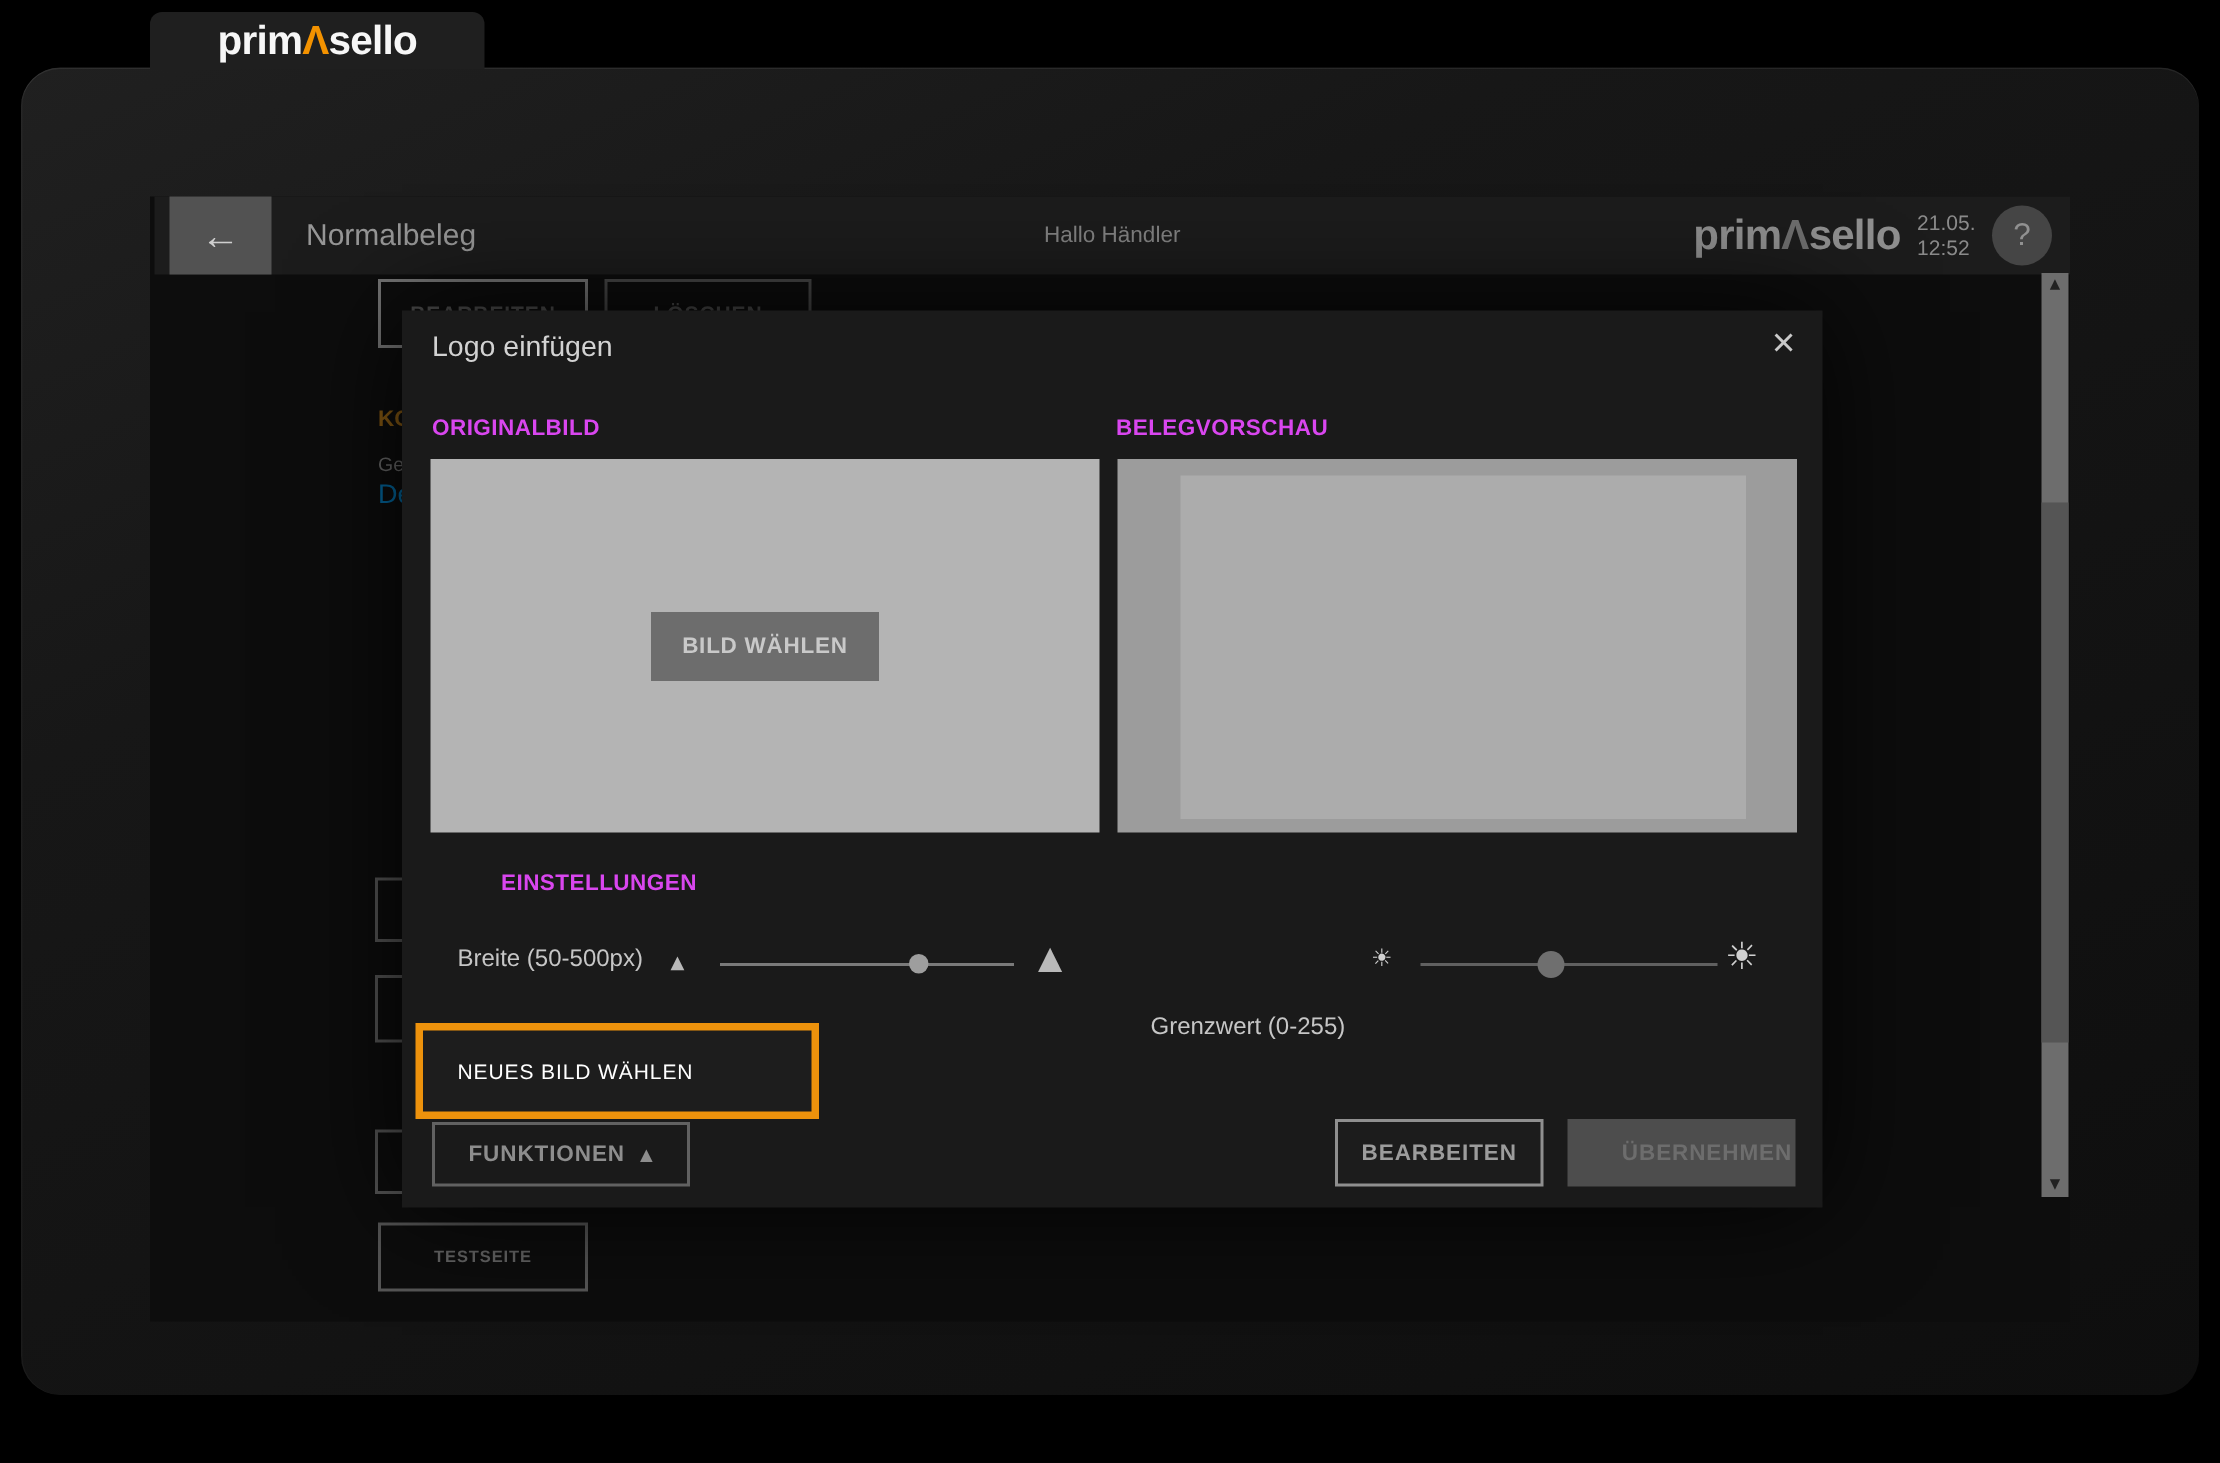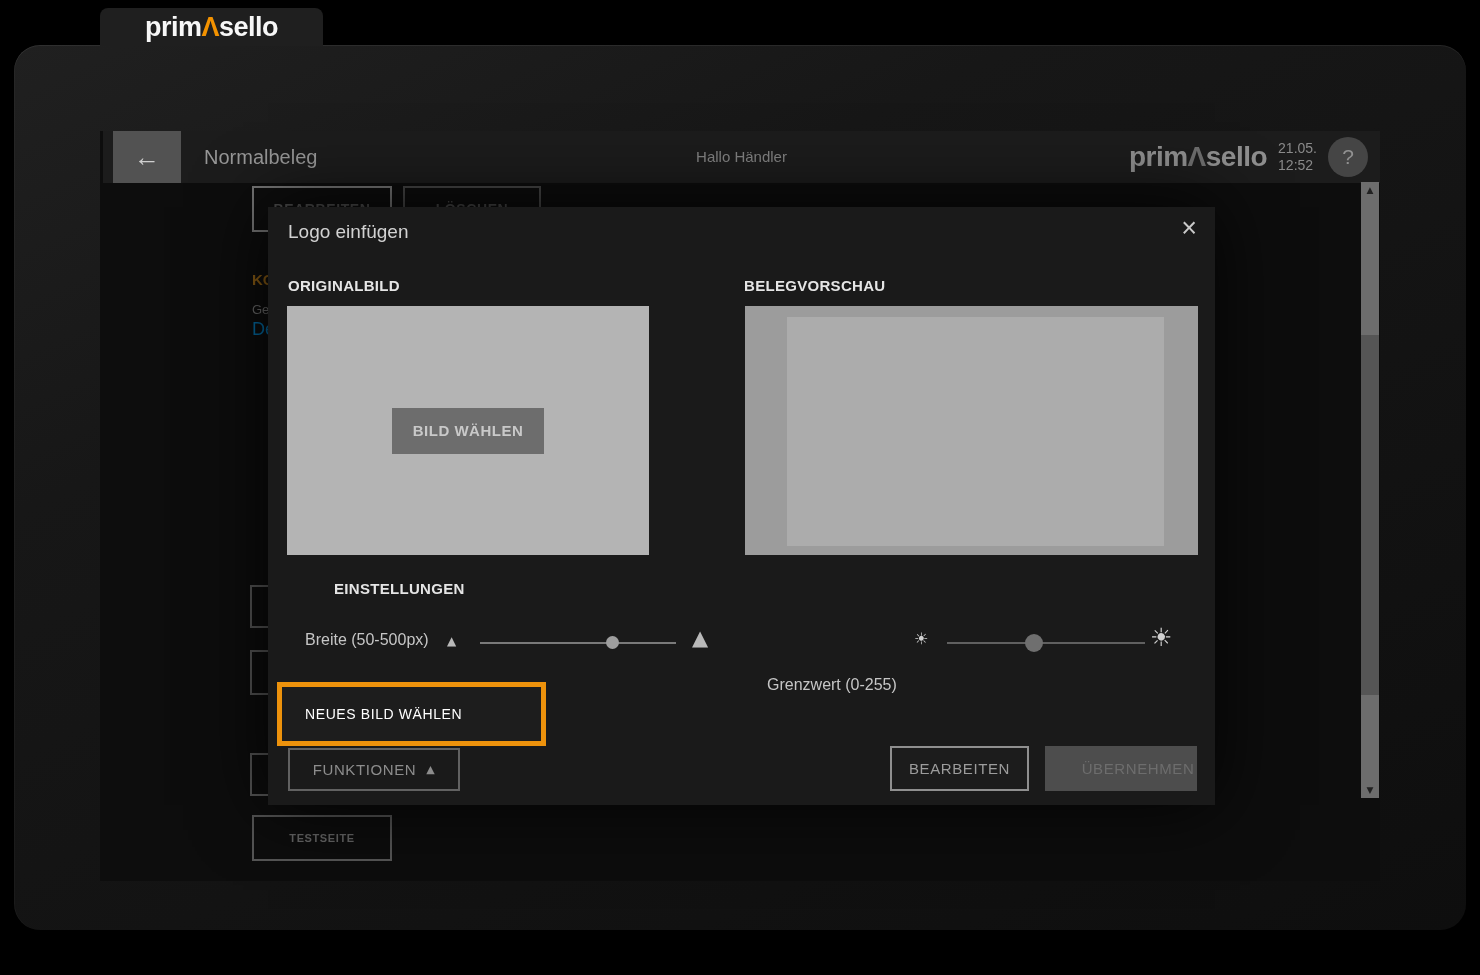--- a/index.html
+++ b/index.html
@@ -54,23 +54,23 @@
   .scroll-arrow{position:absolute;left:0;width:100%;text-align:center;font-size:9px;color:#222;
        font-family:"DejaVu Sans",sans-serif;cursor:pointer;}
   #scroll-up{top:3px;} #scroll-down{bottom:3px;}
   #scroll-thumb{position:absolute;left:0;top:153px;width:100%;height:360px;background:#555;cursor:grab;}
 
   
   #modal{position:absolute;left:268px;top:207px;width:947px;height:598px;background:#1a1a1a;
        box-shadow:0 0 70px rgba(0,0,0,.85);z-index:10;}
   #modal-title{position:absolute;left:20px;top:14px;font-size:19px;color:#d2d2d2;}
   #modal-close{position:absolute;right:18px;top:8px;font-size:27px;color:#c9c9c9;cursor:pointer;line-height:1;}
-  .section-heading{position:absolute;font-size:15px;font-weight:bold;color:#e5e5e5;letter-spacing:.3px;}
+  .section-heading{position:absolute;font-size:15px;font-weight:bold;color:#d946ef;letter-spacing:.3px;}
   #h-original{left:20px;top:70px;} #h-preview{left:476px;top:70px;} #h-settings{left:20px;top:373px;margin-left:46px;}
-  #original-panel{position:absolute;left:19px;top:99px;width:362px;height:249px;background:#b4b4b4;
+  #original-panel{position:absolute;left:19px;top:99px;width:446px;height:249px;background:#b4b4b4;
        display:flex;align-items:center;justify-content:center;}
   #choose-image-btn{width:152px;height:46px;background:#6d6d6d;color:#c9c9c9;font-size:15px;font-weight:bold;
        letter-spacing:.5px;display:flex;align-items:center;justify-content:center;cursor:pointer;}
   #preview-panel{position:absolute;left:477px;top:99px;width:453px;height:249px;background:#9c9c9c;}
   #preview-inner{position:absolute;left:42px;top:11px;width:377px;height:229px;background:#acacac;}
 
   .slider-label{position:absolute;color:#c6c6c6;font-size:16px;}
   #width-label{left:37px;top:424px;} #threshold-label{left:499px;top:424px;margin-top:45px;}
   .slider-icon{position:absolute;color:#b9b9b9;font-family:"DejaVu Sans",sans-serif;cursor:pointer;line-height:1;}
   #width-dec{left:179px;top:428px;font-size:12px;}
@@ -81,21 +81,21 @@
   #width-track{left:212px;top:435px;width:196px;background:#7a7a7a;}
   #thr-track{left:679px;top:435px;width:198px;background:#606060;}
   .thumb{position:absolute;border-radius:50%;cursor:grab;}
   #width-thumb{top:-6px;width:13px;height:13px;margin-left:-7px;background:#9e9e9e;}
   #thr-thumb{top:-8px;width:18px;height:18px;margin-left:-9px;background:#6f6f6f;}
 
   #menu-highlight{position:absolute;left:9px;top:475px;width:269px;height:64px;border:5px solid #ED920C;
        background:#1d1d1d;display:flex;align-items:center;cursor:pointer;}
   #menu-highlight span{padding-left:23px;font-size:14px;font-weight:normal;color:#fff;letter-spacing:.6px;}
 
-  .modal-btn{position:absolute;display:flex;align-items:center;justify-content:center;font-weight:normal;
+  .modal-btn{position:absolute;display:flex;align-items:center;justify-content:center;font-weight:bold;
        font-size:15px;letter-spacing:.6px;cursor:pointer;}
   #functions-btn{left:20px;top:541px;width:172px;height:43px;border:2px solid #616161;color:#8d8d8d;gap:10px;}
   #functions-btn .tri{font-size:11px;font-family:"DejaVu Sans",sans-serif;}
   #cancel-btn{left:622px;top:539px;width:139px;height:45px;border:2px solid #8f8f8f;color:#9c9c9c;background:#1c1c1c;}
   #apply-btn{left:777px;top:539px;width:152px;height:45px;background:#4d4d4d;color:#6d6d6d;padding-left:34px;}
 </style>
 </head>
 <body>
 
 <div id="canvas">

